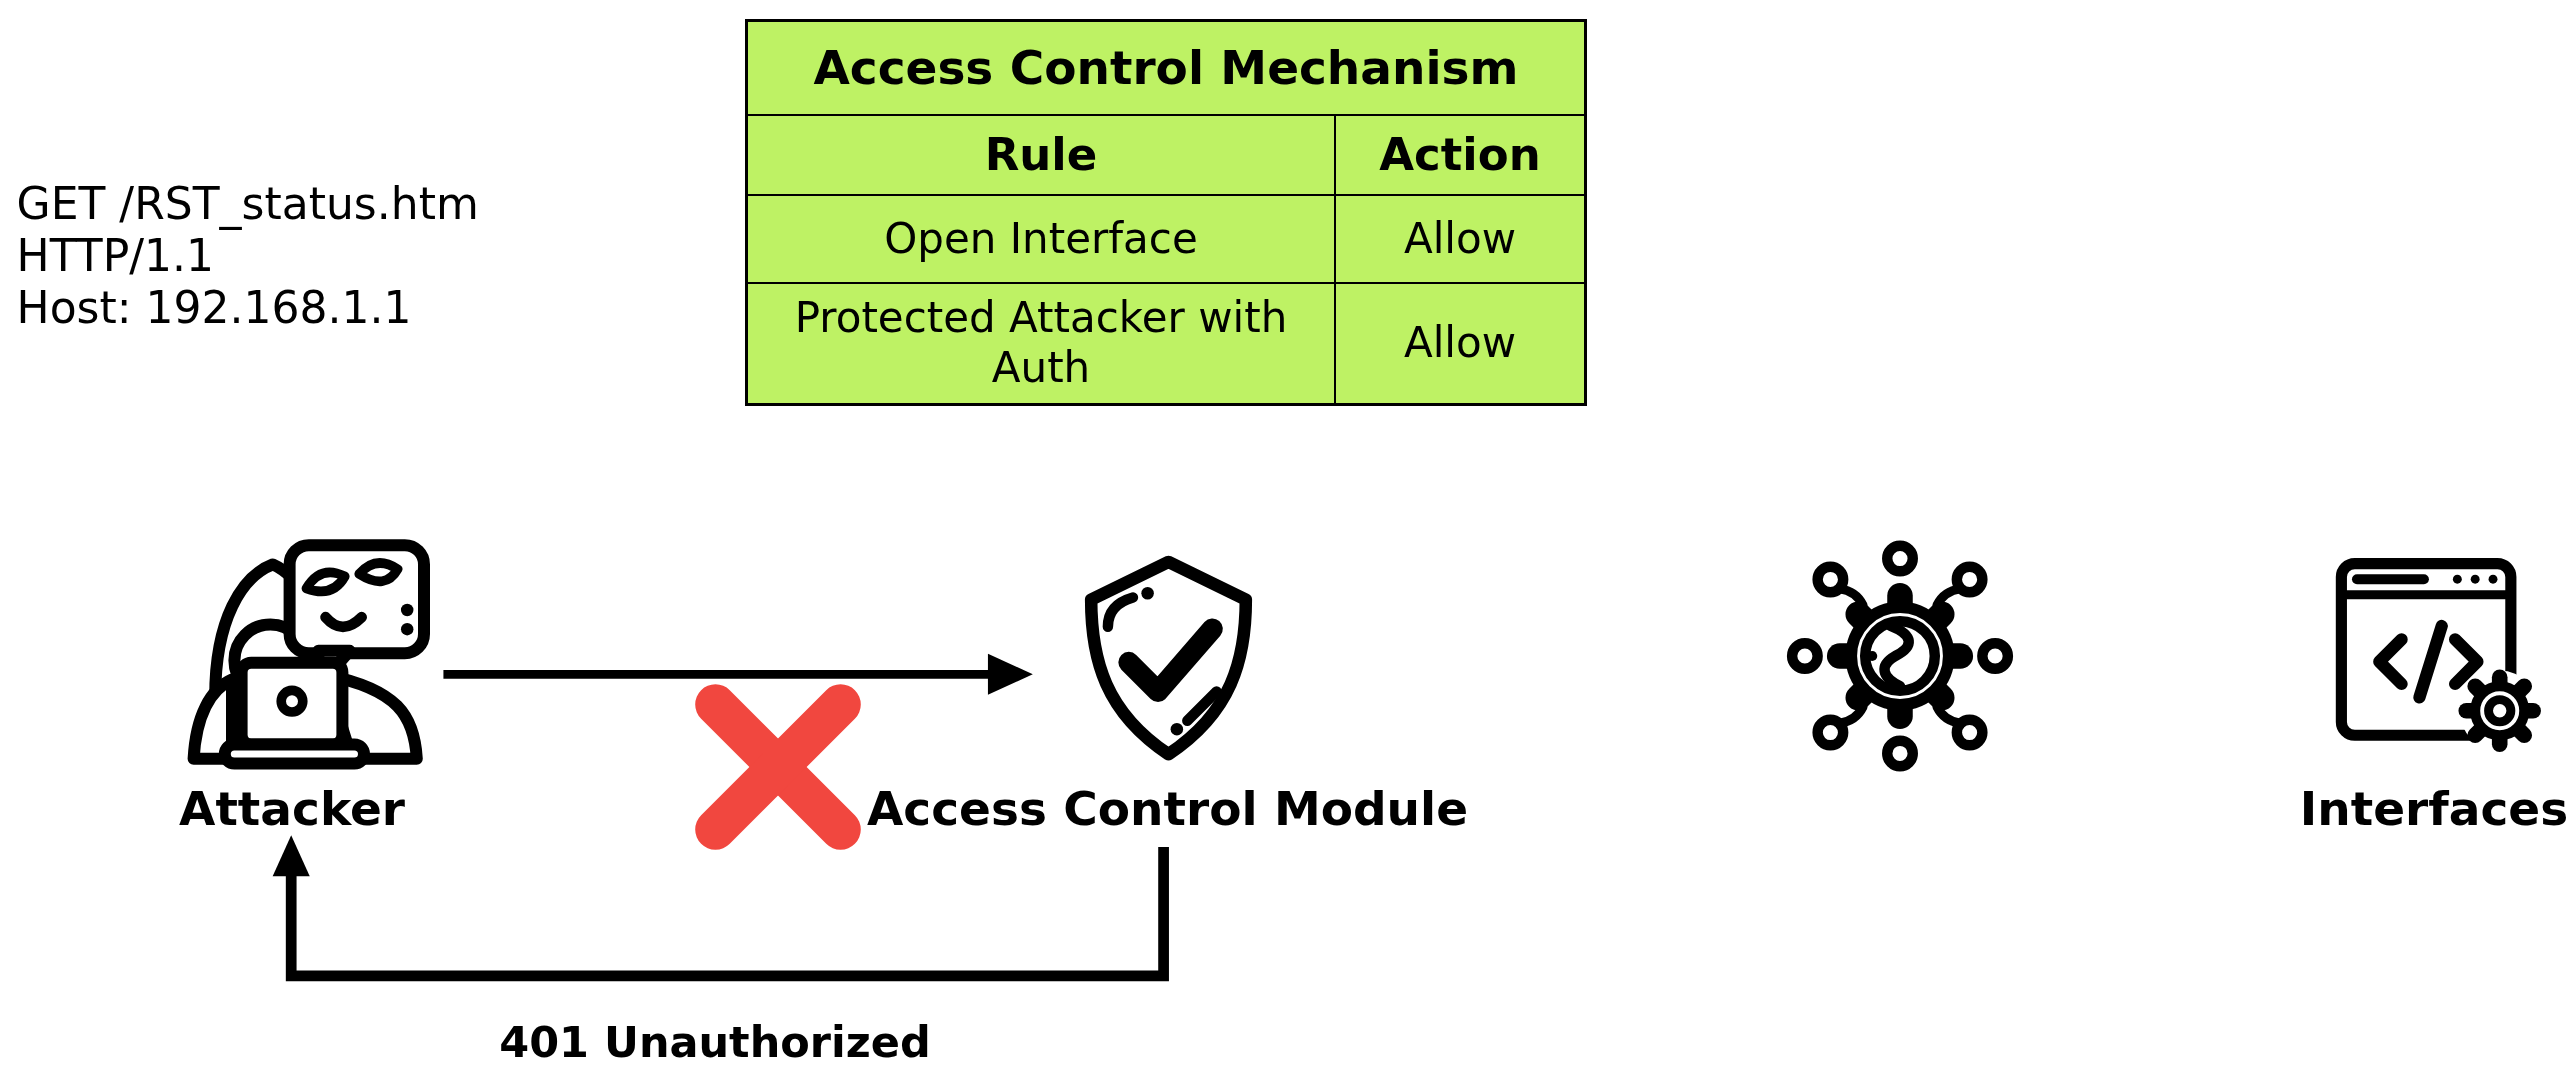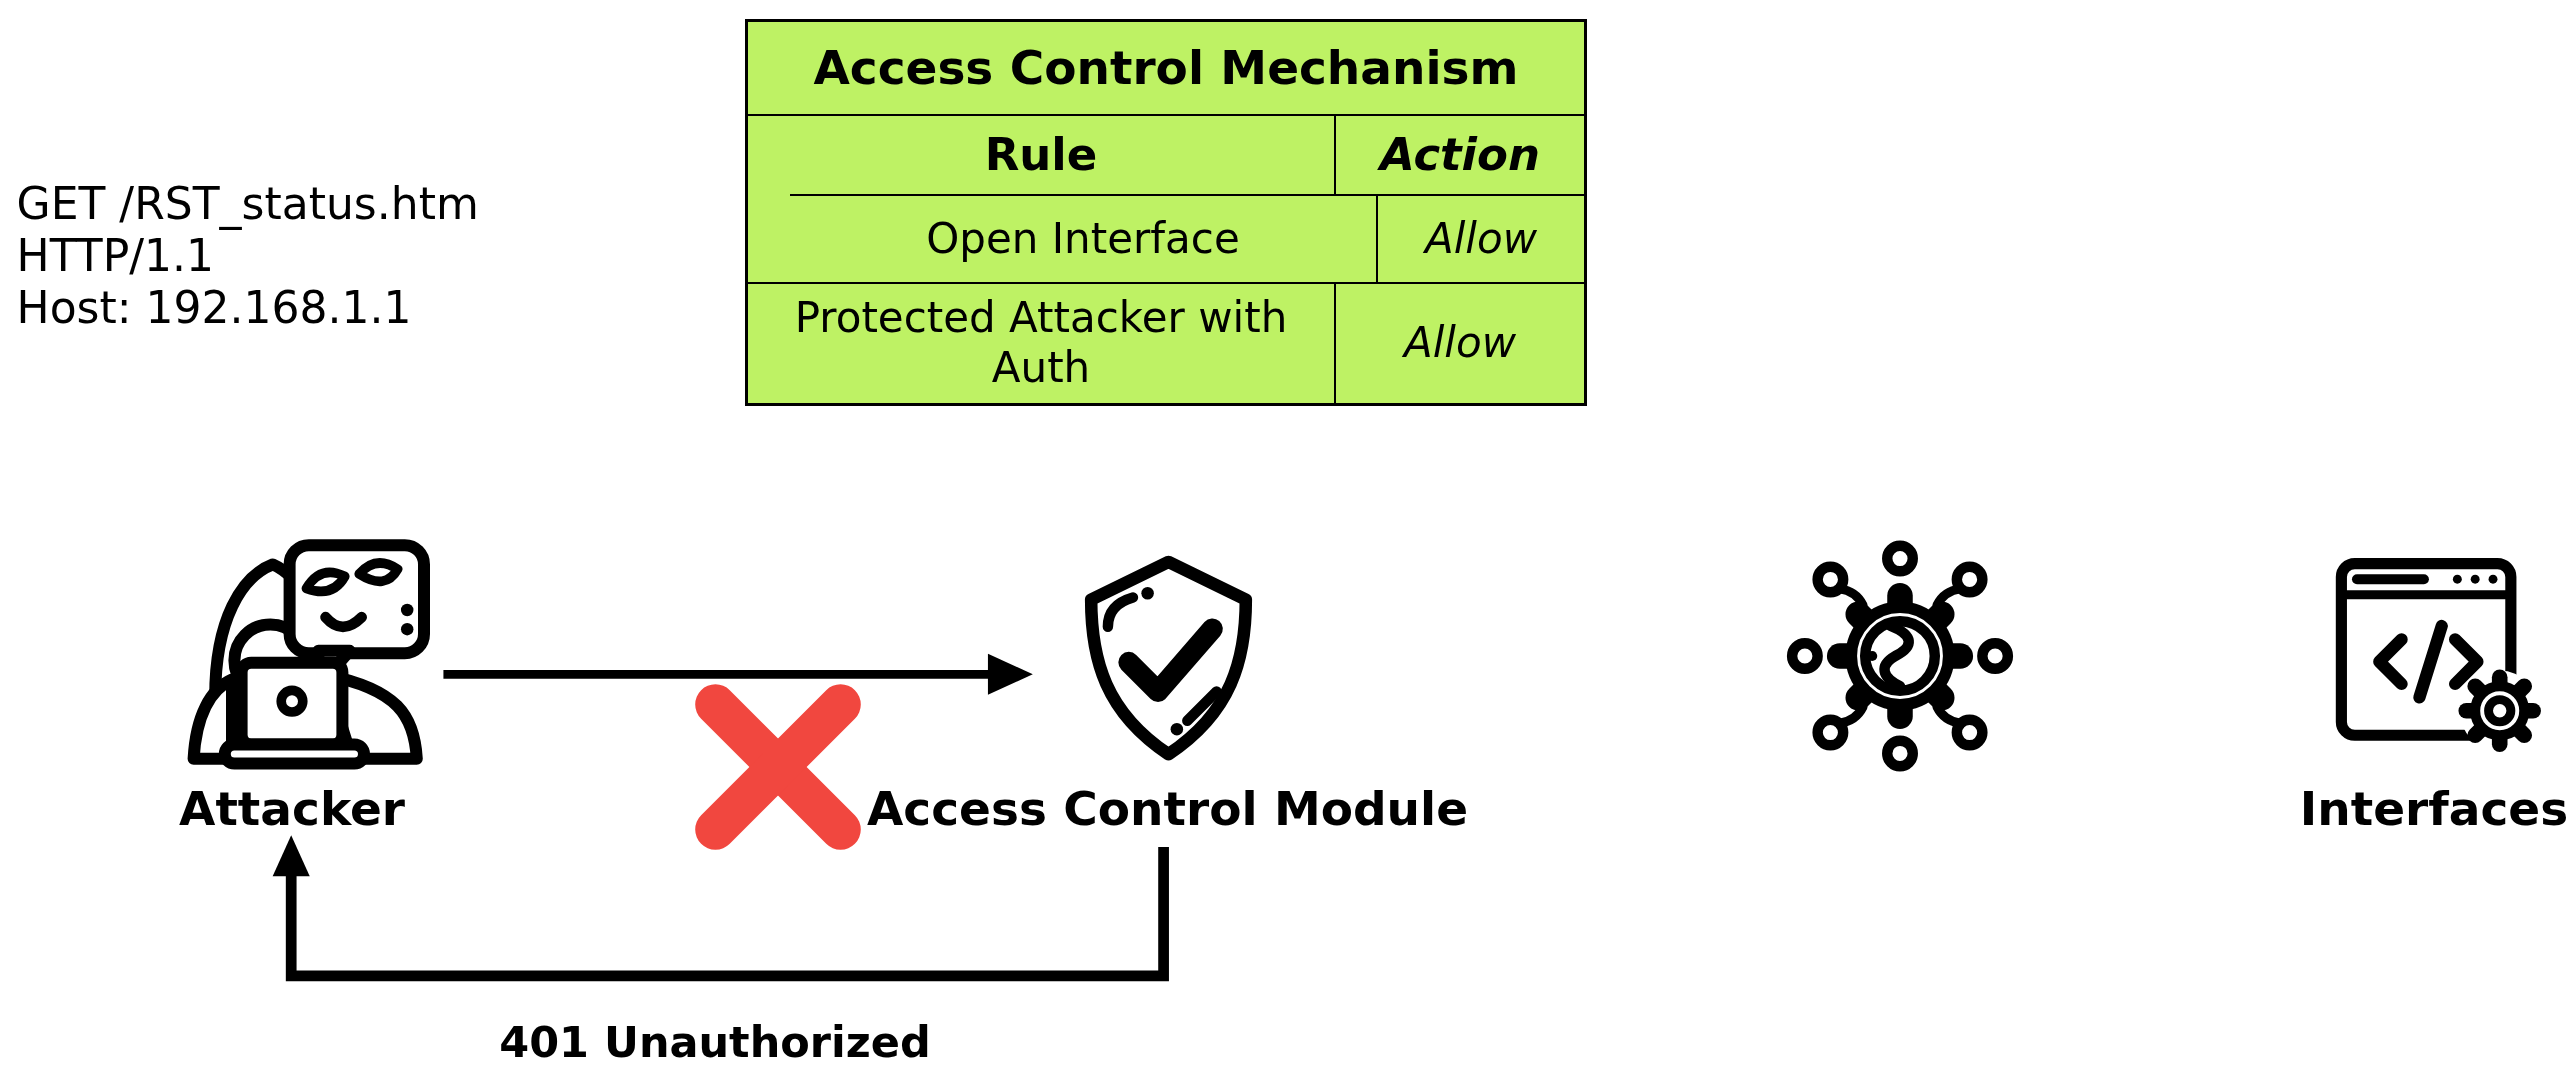--- a/index.html
+++ b/index.html
@@ -17,24 +17,24 @@
   .t-title{
     height:92px;display:flex;align-items:center;justify-content:center;
     font-weight:bold;font-size:47px;
   }
   .t-row{display:flex;border-top:2.9px solid #000;}
   .t-cell{
     display:flex;align-items:center;justify-content:center;text-align:center;
     font-size:42px;line-height:1.18;padding:0 7.8px;box-sizing:border-box;
   }
   .t-cell.rule{width:586px;}
-  .t-cell.action{flex:1;border-left:2.9px solid #000;font-style:italic;}
+  .t-cell.action{flex:1;border-left:2.9px solid #000;}
   .t-head .t-cell{font-weight:bold;font-size:45px;}
   .t-head{height:78px;}
-  .r1{height:86px;margin-left:42px;}
+  .r1{height:86px;}
   .r2{height:119px;}
   .r3{height:123px;}
   .deny{color:var(--deny-red,#ff0000);}
   
   .icon{position:absolute;}
   .node-label{
     position:absolute;top:781px;font-weight:bold;font-size:47px;text-align:center;
   }
   
   .cross{position:absolute;left:686px;top:675px;width:184px;height:184px;z-index:3;}

